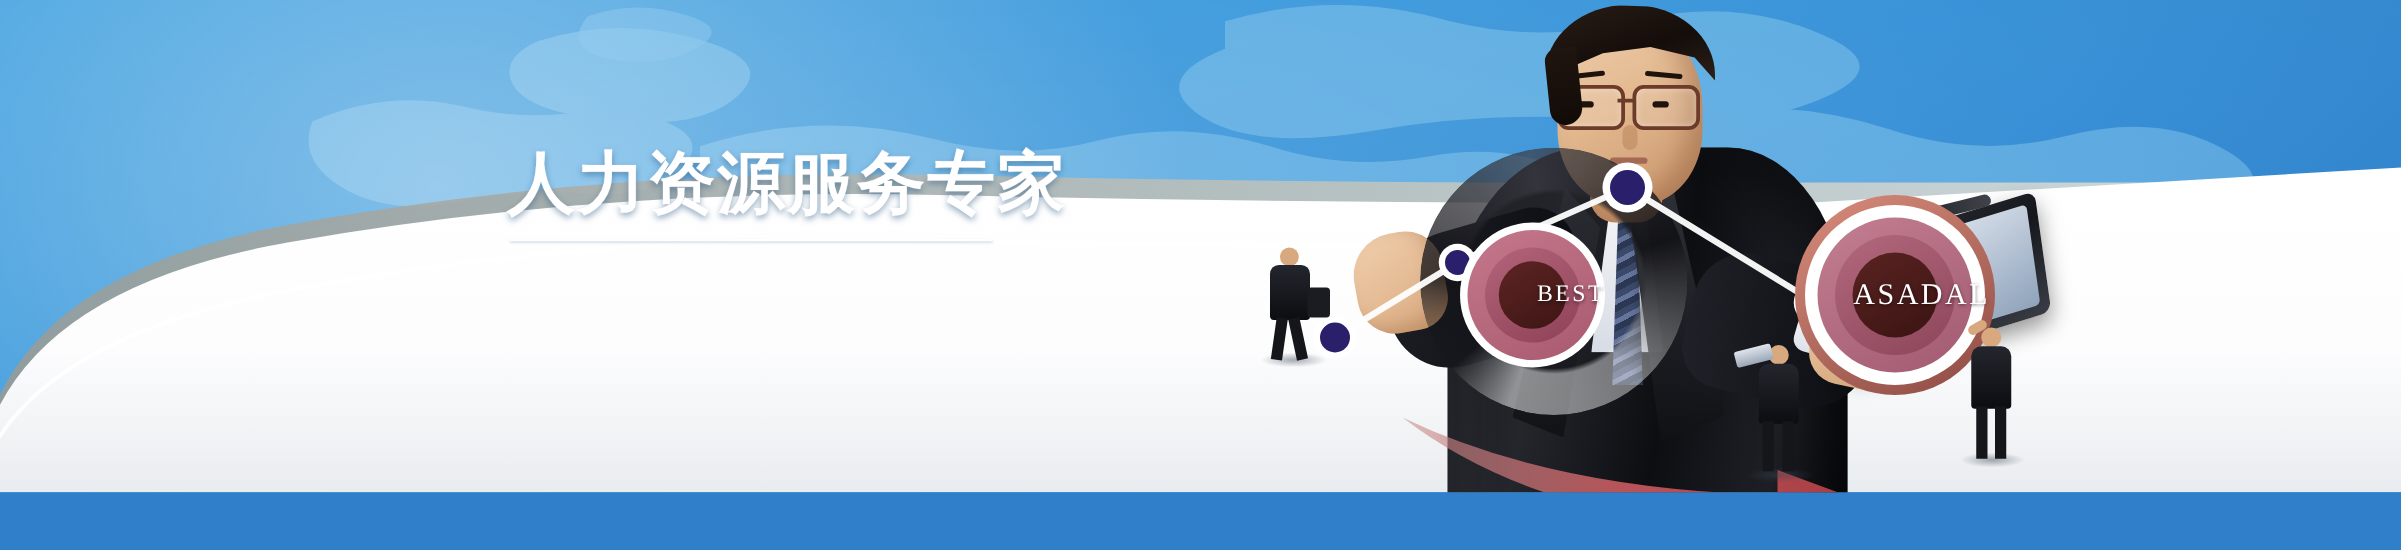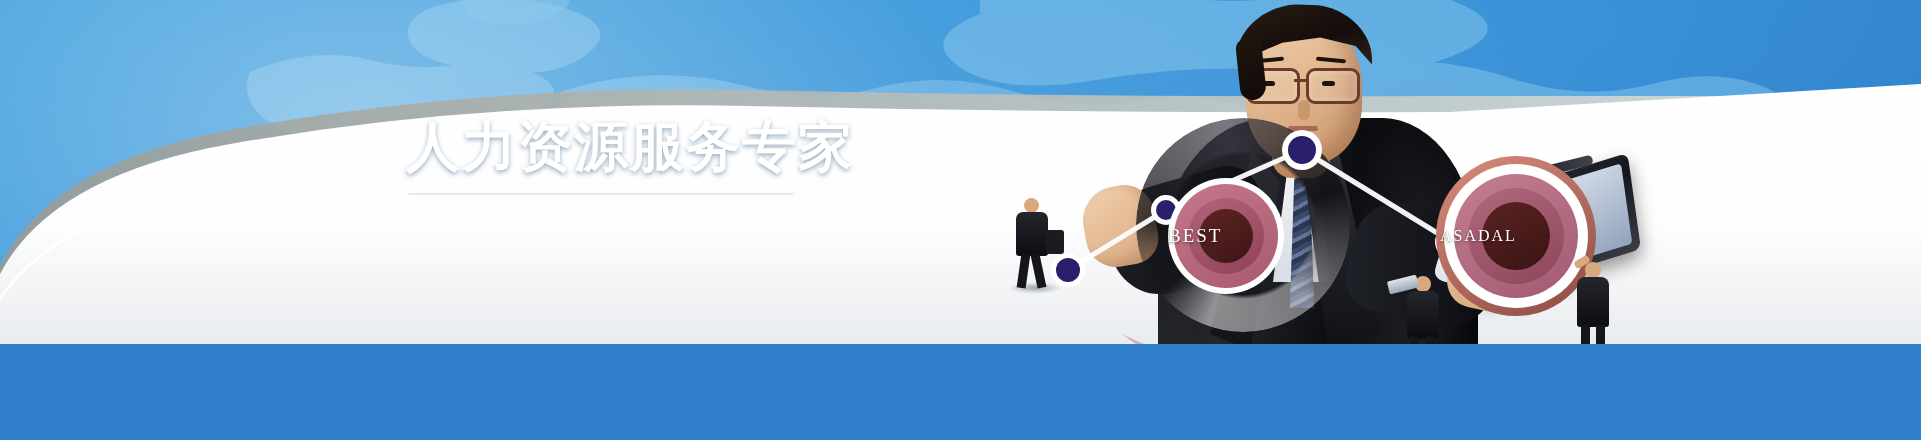--- a/index.html
+++ b/index.html
@@ -2,21 +2,21 @@
 <html><head>
 <meta charset="utf-8">
 <title>HR Service Banner</title>
 <style>
   html,body{margin:0;padding:0;background:#2f7fcb;}
   body{font-family:"Liberation Sans","DejaVu Sans",sans-serif;}
 
   .banner{
     position:relative;
     width:1921px;
-    height:344px;
+    height:394px;
     overflow:hidden;
     background:linear-gradient(160deg,#45a3e0 0%,#3d9adc 32%,#3a92d7 58%,#2f7fcb 100%);
   }
 
   
   .worldmap{position:absolute;inset:0;opacity:.58;}
   .worldmap svg{width:100%;height:100%;display:block;}
 
   
   .glow{
@@ -157,41 +157,41 @@
   .tablet::after{
     content:"";position:absolute;left:8px;top:8px;right:8px;bottom:8px;border-radius:4px;
     background:linear-gradient(160deg,#e9eef6 0%,#c3cedd 44%,#8fa3bb 100%);
   }
   .stylus{
     position:absolute;left:448px;top:166px;width:96px;height:10px;
     background:linear-gradient(90deg,#101114,#40434b);border-radius:5px;transform:rotate(-14deg);
   }
 
   
-  .badge{position:absolute;border-radius:50%;display:flex;align-items:center;justify-content:flex-start;z-index:32;}
+  .badge{position:absolute;border-radius:50%;display:flex;align-items:center;justify-content:flex-end;z-index:32;}
   .badge .ring{position:absolute;border-radius:50%;}
   .badge .txt{
     position:relative;color:#ffffff;font-family:"Liberation Serif","DejaVu Serif",serif;
     letter-spacing:2px;z-index:3;text-shadow:0 1px 3px rgba(0,0,0,.55);white-space:nowrap;
   }
 
   #badge-best{left:1168px;top:178px;width:116px;height:116px;}
   #badge-best .r1{inset:0;background:#ffffff;}
   #badge-best .r2{inset:6px;background:linear-gradient(150deg,#c5788c,#a8596f);}
   #badge-best .r3{inset:20px;background:linear-gradient(150deg,#b3647a,#8e4257);}
   #badge-best .r4{inset:31px;background:linear-gradient(150deg,#5d2423,#3d1615);}
   #badge-best .txt{font-size:19px;}
 
   #badge-asadal{left:1440px;top:160px;width:152px;height:152px;}
   #badge-asadal .r0{inset:-4px;background:linear-gradient(150deg,#d98d7c,#8d4a43);}
   #badge-asadal .r1{inset:4px;background:#ffffff;}
   #badge-asadal .r2{inset:14px;background:linear-gradient(150deg,#c47f92,#a15a71);}
   #badge-asadal .r3{inset:28px;background:linear-gradient(150deg,#b2697e,#8d455a);}
   #badge-asadal .r4{inset:42px;background:linear-gradient(150deg,#5a2321,#3a1413);}
-  #badge-asadal .txt{font-size:16px;}
+  #badge-asadal .txt{font-size:24px;}
 
   
   .swirl{
     position:absolute;left:1136px;top:118px;width:214px;height:214px;border-radius:50%;
     background:
       conic-gradient(from 200deg,rgba(255,255,255,.55) 0deg,rgba(255,255,255,0) 30deg,
         rgba(20,20,24,.85) 70deg,rgba(60,60,70,.75) 150deg,rgba(15,15,18,.9) 230deg,
         rgba(255,255,255,.45) 300deg,rgba(255,255,255,.55) 360deg);
     z-index:28;opacity:.92;
     -webkit-mask:radial-gradient(circle at center,transparent 0 46%,#000 49%,#000 97%,transparent 100%);

